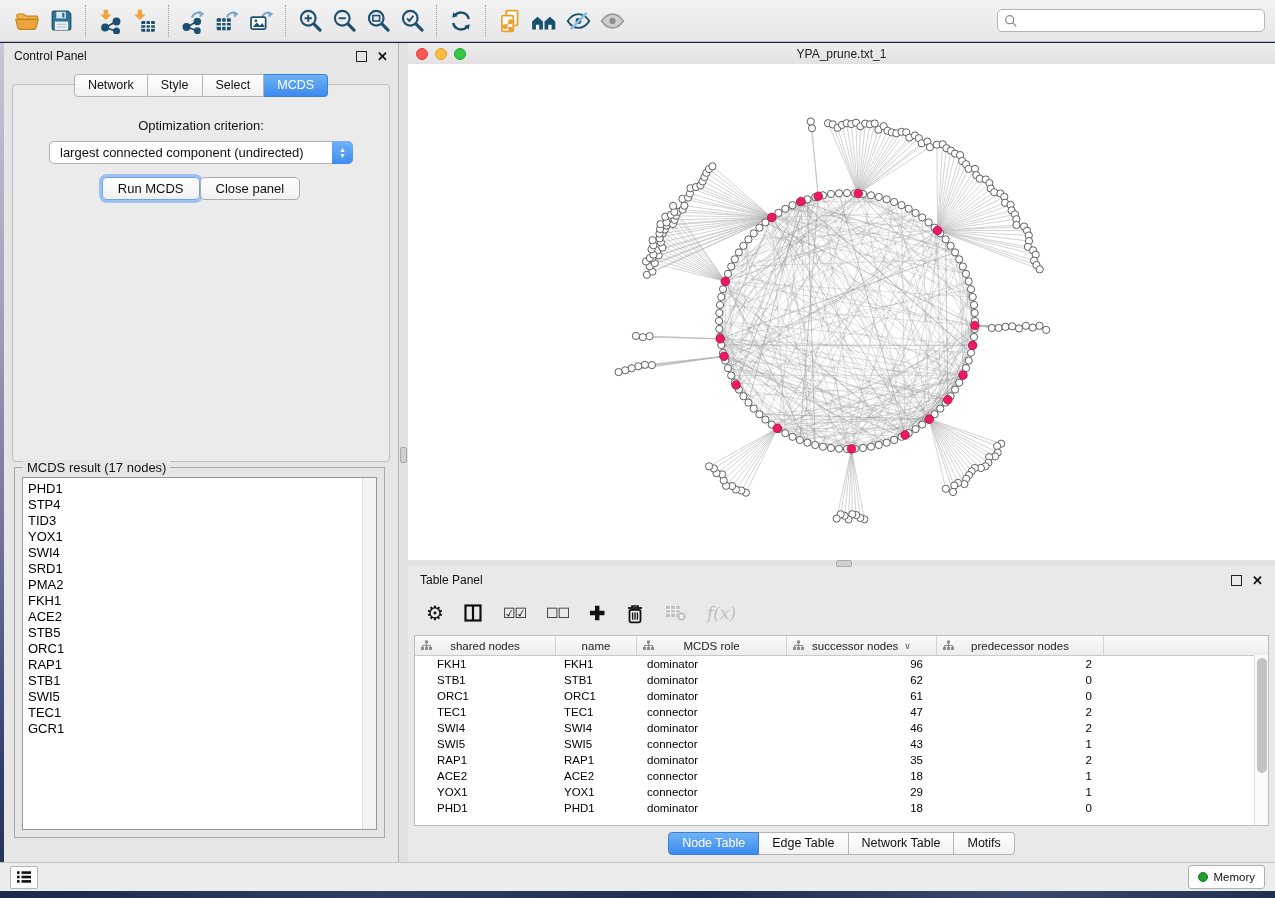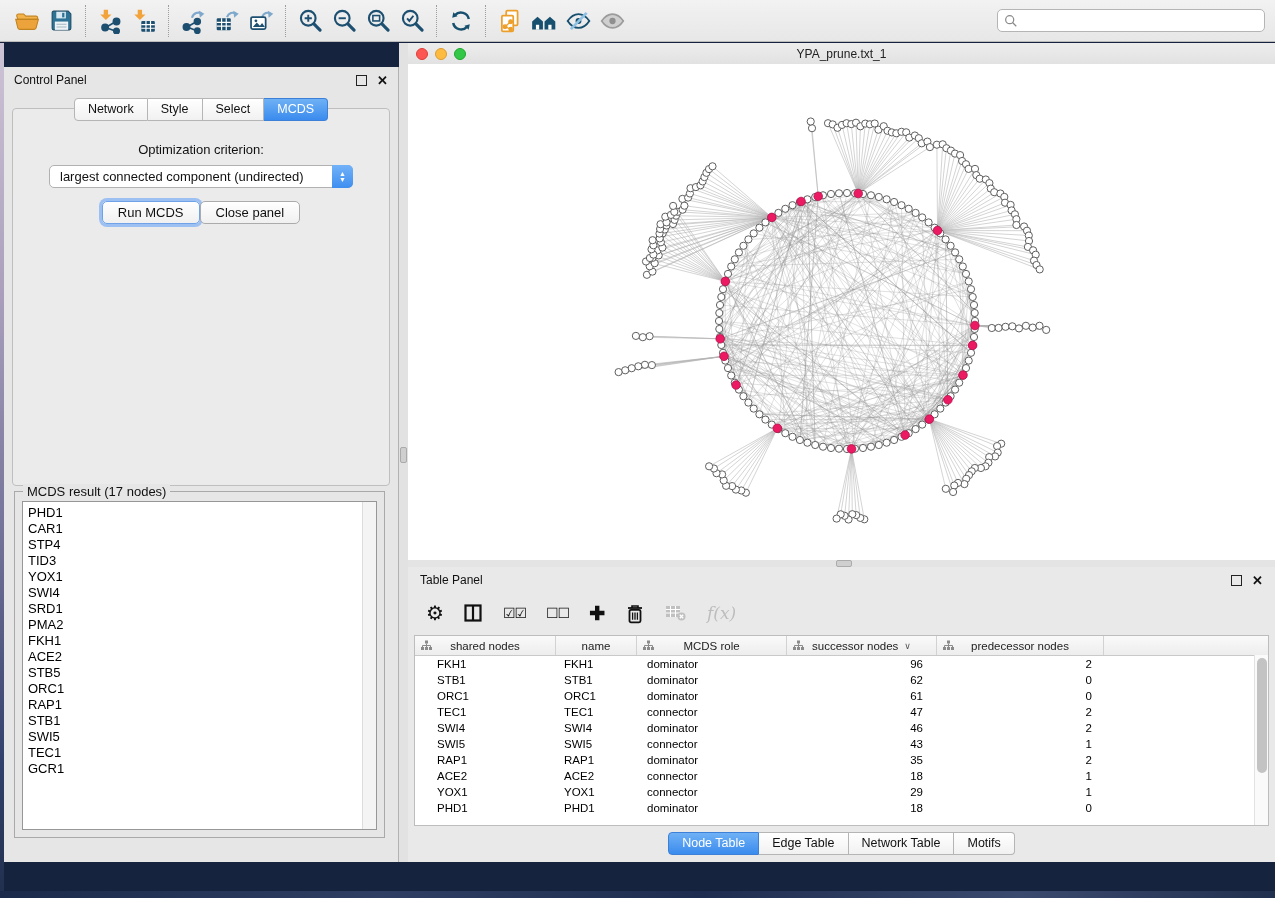--- a/index.html
+++ b/index.html
@@ -17,21 +17,21 @@
     background:linear-gradient(#f2f2f2,#e7e7e7);border-bottom:1px solid #bcbcbc;
     display:flex;align-items:center;padding:0 10px;box-sizing:border-box;}
   .tb-btn{width:34px;height:32px;display:flex;align-items:center;justify-content:center;flex:0 0 auto;cursor:default;}
   .tb-sep{align-self:center;height:32px;border-left:1px dotted #9d9d9d;margin:0 7px;flex:0 0 auto;}
   #searchbox{margin-left:auto;width:268px;height:23px;background:#fff;border:1px solid #b5b5b5;
     border-radius:5px;display:flex;align-items:center;padding:0 6px;box-sizing:border-box;}
   #searchbox svg{flex:0 0 auto;}
   #searchbox input{border:none;outline:none;flex:1;font-size:12px;margin-left:4px;background:transparent;}
   
   #control-panel{position:absolute;left:4px;top:43px;width:395px;bottom:36px;
-    background:#e6e6e6;border-right:1px solid #b2b2b2;box-sizing:border-box;margin-top:24px;}
+    background:#e6e6e6;border-right:1px solid #b2b2b2;box-sizing:border-box;}
   .panel-head{height:26px;display:flex;align-items:center;padding:0 10px;font-size:12px;color:#111;}
   .panel-head .spring{flex:1;}
   .float-ic{width:9px;height:9px;border:1.5px solid #222;margin-right:10px;}
   .close-ic{font-size:13px;font-weight:bold;color:#111;line-height:1;}
   #cp-tabs{position:absolute;top:31px;left:0;right:0;display:flex;justify-content:center;z-index:3;}
   .seg-tab{font-size:12.5px;padding:3px 13px 4px;background:linear-gradient(#ffffff,#f1f1f1);
     border:1px solid #b5b5b5;border-left:none;color:#111;cursor:default;}
   .seg-tab:first-child{border-left:1px solid #b5b5b5;border-radius:4px 0 0 4px;}
   .seg-tab:last-child{border-radius:0 4px 4px 0;}
   .seg-tab.sel{background:linear-gradient(#6fb1f5,#3a8bee);color:#fff;border-color:#3c80d8;}
@@ -282,21 +282,20 @@
       <div id="cp-buttons">
         <button class="mac-btn focus">Run MCDS</button>
         <button class="mac-btn">Close panel</button>
       </div>
     </div>
     <div id="result-group">
       <span id="result-legend">MCDS result (17 nodes)</span>
       <div id="mcds-listbox">
         <div id="mcds-list">
             <div class="mcds-item">PHD1</div>
-            <div class="mcds-item">CAR1</div>
             <div class="mcds-item">STP4</div>
             <div class="mcds-item">TID3</div>
             <div class="mcds-item">YOX1</div>
             <div class="mcds-item">SWI4</div>
             <div class="mcds-item">SRD1</div>
             <div class="mcds-item">PMA2</div>
             <div class="mcds-item">FKH1</div>
             <div class="mcds-item">ACE2</div>
             <div class="mcds-item">STB5</div>
             <div class="mcds-item">ORC1</div>
@@ -1277,14 +1276,32 @@
         </div>
     </div>
     <div id="bottom-tabs">
         <span class="seg-tab sel">Node Table</span>
         <span class="seg-tab">Edge Table</span>
         <span class="seg-tab">Network Table</span>
         <span class="seg-tab">Motifs</span>
       </div>
   </div>
 
+  <div id="status-bar">
+    <span id="list-btn">
+      <svg width="16" height="14" viewBox="0 0 16 14">
+          <g fill="#111">
+            <rect x="1" y="1.3" width="2.6" height="2.6"></rect>
+            <rect x="1" y="5.7" width="2.6" height="2.6"></rect>
+            <rect x="1" y="10.1" width="2.6" height="2.6"></rect>
+            <rect x="5.5" y="1.3" width="9.5" height="2.6"></rect>
+            <rect x="5.5" y="5.7" width="9.5" height="2.6"></rect>
+            <rect x="5.5" y="10.1" width="9.5" height="2.6"></rect>
+          </g>
+        </svg>
+    </span>
+    <span id="memory-btn">
+      <span id="memory-dot"></span>
+      <span>Memory</span>
+    </span>
+  </div>
   <div id="bottom-strip"></div>
 </div>
 
 </body></html>

